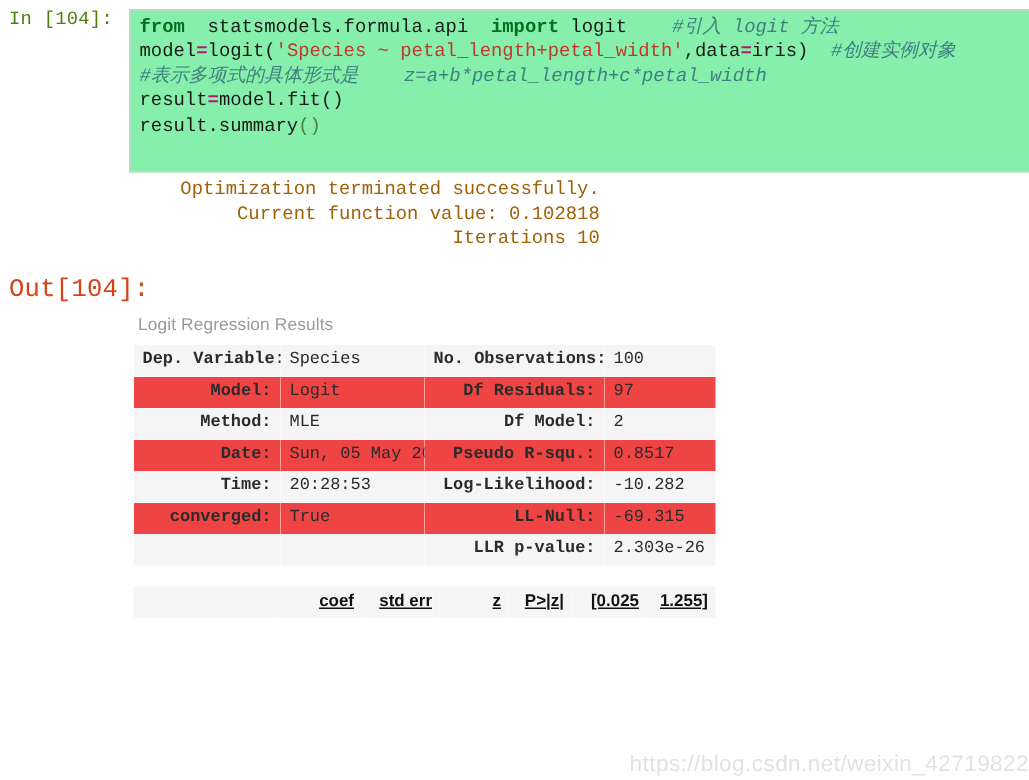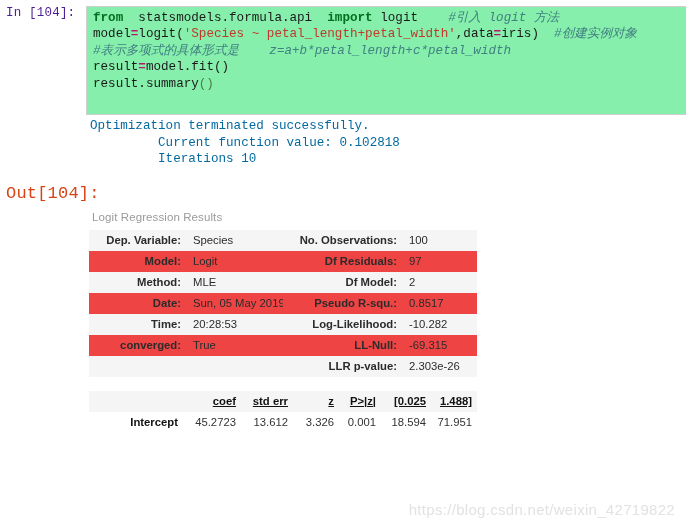--- a/index.html
+++ b/index.html
@@ -24,21 +24,21 @@
     width: 686px;
   }
   .prompt-in {
     position: absolute;
     top: 6px;
     left: 6px;
     width: 74px;
     text-align: left;
     font-family: "Liberation Mono", "DejaVu Sans Mono", monospace;
     font-size: 12.5px;
-    color: #4c1d95;
+    color: #4d7c0f;
     white-space: pre;
     letter-spacing: 0.2px;
   }
   .code-box {
     position: absolute;
     top: 6px;
     left: 86px;
     width: 607px;
     height: 109px;
     background: #86efac;
@@ -62,22 +62,23 @@
   .tok-plain   { color: #1a1a1a; }
 
   
   .stdout {
     position: absolute;
     left: 90px;
     top: 118px;
     font-family: "Liberation Mono", "DejaVu Sans Mono", monospace;
     font-size: 12.6px;
     line-height: 16.6px;
-    color: #0369a1;
-    white-space: pre;
+    color: #a16207;
+    white-space: pre;
+    text-align: right;
   }
 
   
   .prompt-out {
     position: absolute;
     top: 184px;
     left: 6px;
     width: 78px;
     font-family: "Liberation Mono", "DejaVu Sans Mono", monospace;
     font-size: 17px;
@@ -106,20 +107,21 @@
     table-layout: fixed;
   }
   table.summary td {
     font-size: 11.3px;
     padding: 4px 6px 4px 6px;
     border: none;
     line-height: 13px;
     color: #2b2b2b;
     white-space: nowrap;
     overflow: hidden;
+    font-family: Liberation Mono, monospace;
   }
   table.summary tr.odd td { background: #f5f5f5; }
   table.summary tr.even td { background: #ef4444; }
   td.lbl  { text-align: right; font-weight: bold; color: #121212; }
   td.val  { text-align: left; font-weight: normal; color: #333333; }
 
   
   .t-info col.c1 { width: 98px; }
   .t-info col.c2 { width: 96px; }
   .t-info col.c3 { width: 120px; }
@@ -160,21 +162,21 @@
   .coefs col.k1 { width: 58px; }
   .coefs col.k2 { width: 52px; }
   .coefs col.k3 { width: 46px; }
   .coefs col.k4 { width: 42px; }
   .coefs col.k5 { width: 50px; }
   .coefs col.k6 { width: 46px; }
 
   
   .watermark {
     position: absolute;
-    right: 11px;
+    right: 0;
     bottom: 2px;
     font-size: 15px;
     color: #e2e2e2;
     letter-spacing: 0.3px;
     white-space: nowrap;
     pointer-events: none;
     user-select: none;
   }
 </style>
 </head>
@@ -269,30 +271,21 @@
         <col class="k6">
     </colgroup>
     <thead>
         <tr class="odd">
           <th></th>
           <th>coef</th>
           <th>std err</th>
           <th>z</th>
           <th>P&gt;|z|</th>
           <th>[0.025</th>
-          <th>1.488]</th>
+          <th>1.255]</th>
         </tr>
       </thead>
     <tbody>
-        <tr class="even">
-          <td class="term">Intercept</td>
-          <td class="num">45.2723</td>
-          <td class="num">13.612</td>
-          <td class="num">3.326</td>
-          <td class="num">0.001</td>
-          <td class="num">18.594</td>
-          <td class="num">71.951</td>
-        </tr>
       </tbody>
   </table>
 </div>
 
 <div class="watermark">https://blog.csdn.net/weixin_42719822</div>
 
 </body></html>

